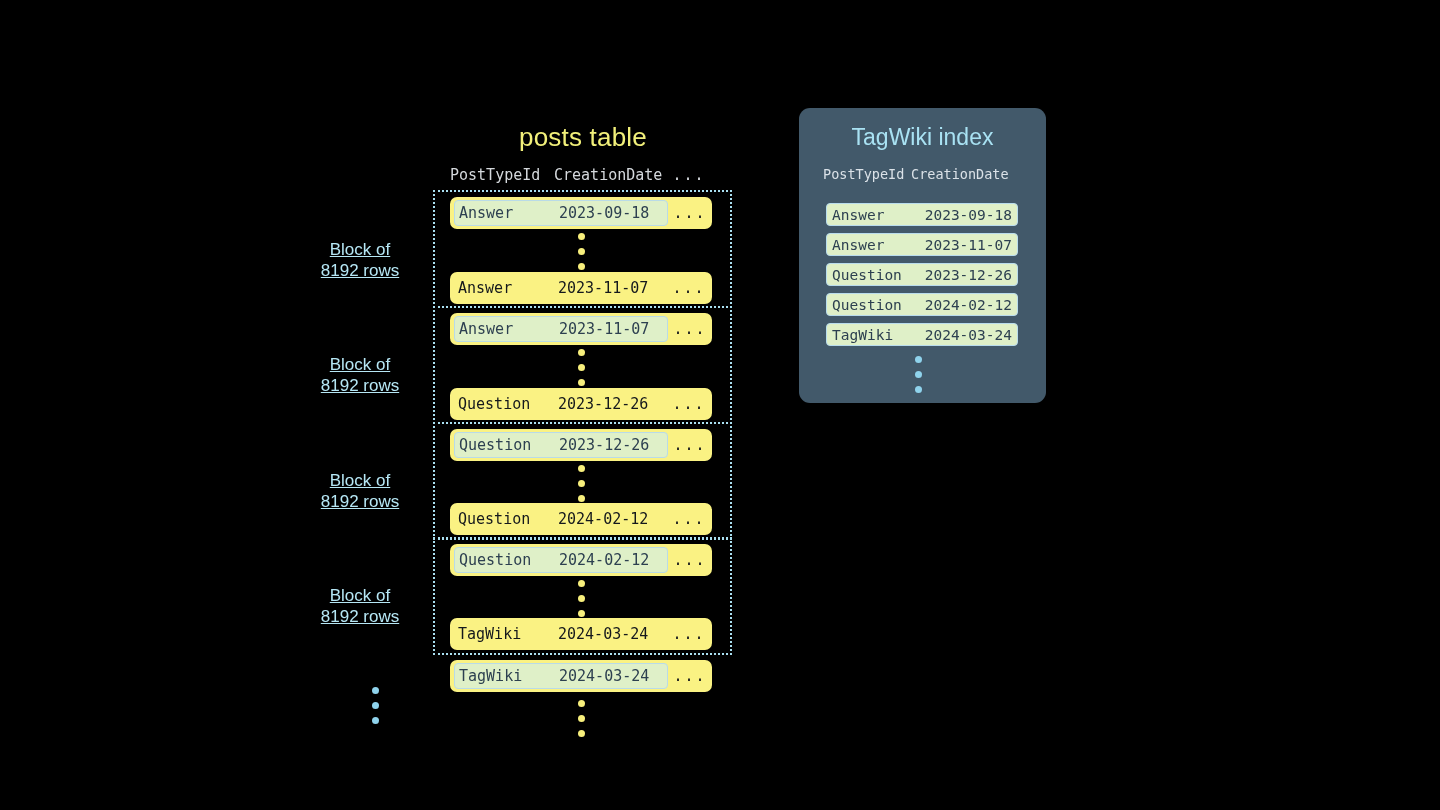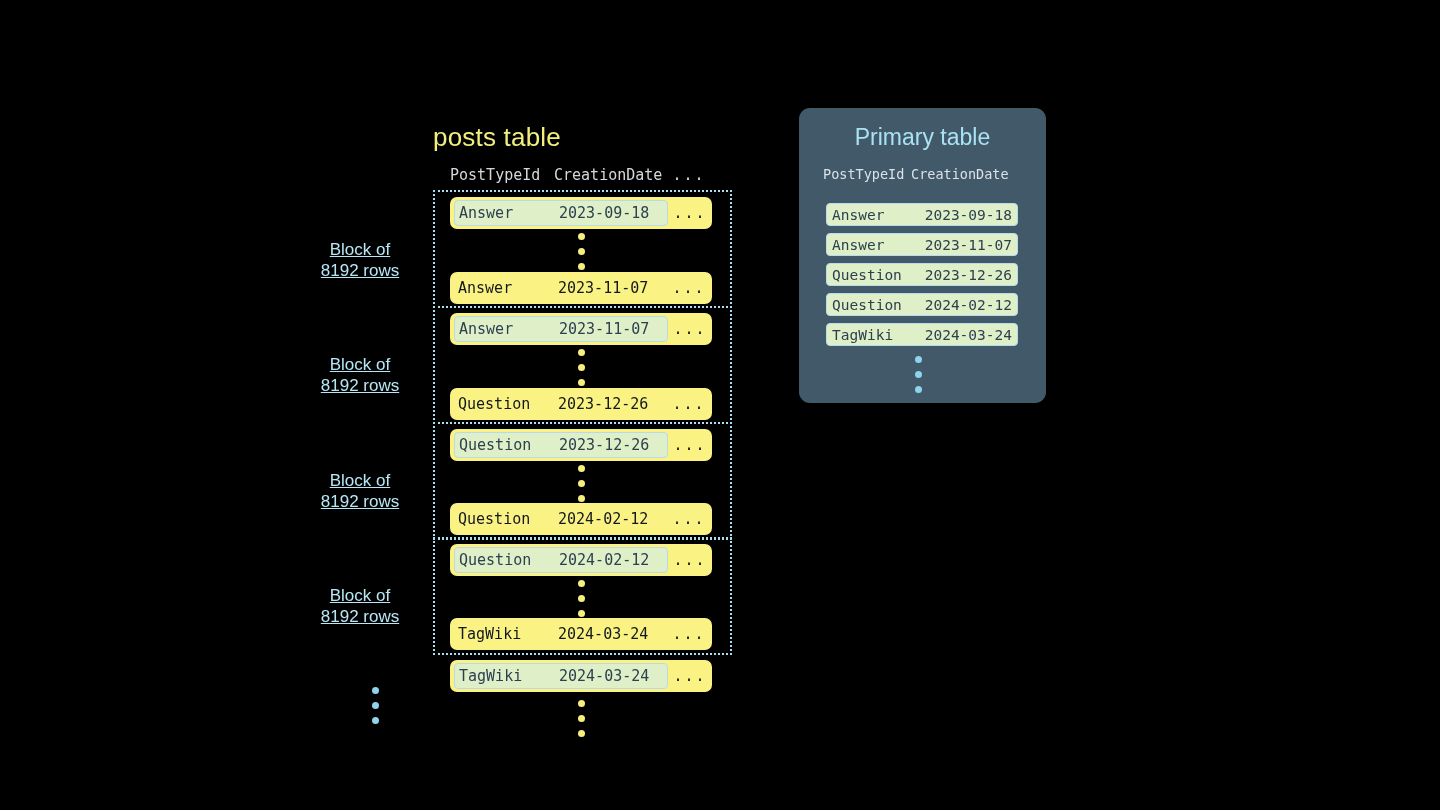--- a/index.html
+++ b/index.html
@@ -20,20 +20,21 @@
     position: absolute;
     inset: 0;
   }
 
   
   #posts-table-title {
     position: absolute;
     left: 433px;
     top: 122px;
     width: 300px;
+    text-align: center;
     color: #f2f07a;
     font-size: 26px;
     font-weight: 400;
     letter-spacing: 0.2px;
   }
 
   #posts-table-headers {
     position: absolute;
     left: 450px;
     top: 166px;
@@ -299,21 +300,21 @@
       <i></i>
       <i></i>
   </div>
   <div class="vdots blue" style="left:372px; top:687px;">
     <i></i>
       <i></i>
       <i></i>
   </div>
 
   <div id="primary-index-panel">
-    <div id="primary-index-title">Primary table</div>
+    <div id="primary-index-title">TagWiki index</div>
     <div id="primary-index-headers">
       <span class="ih-type">PostTypeId</span>
       <span class="ih-date">CreationDate</span>
     </div>
 
     <div class="index-row" style="top:95px;">
       <span class="ic-type">Answer</span>
       <span class="ic-date">2023-09-18</span>
     </div>
     <div class="index-row" style="top:125px;">

